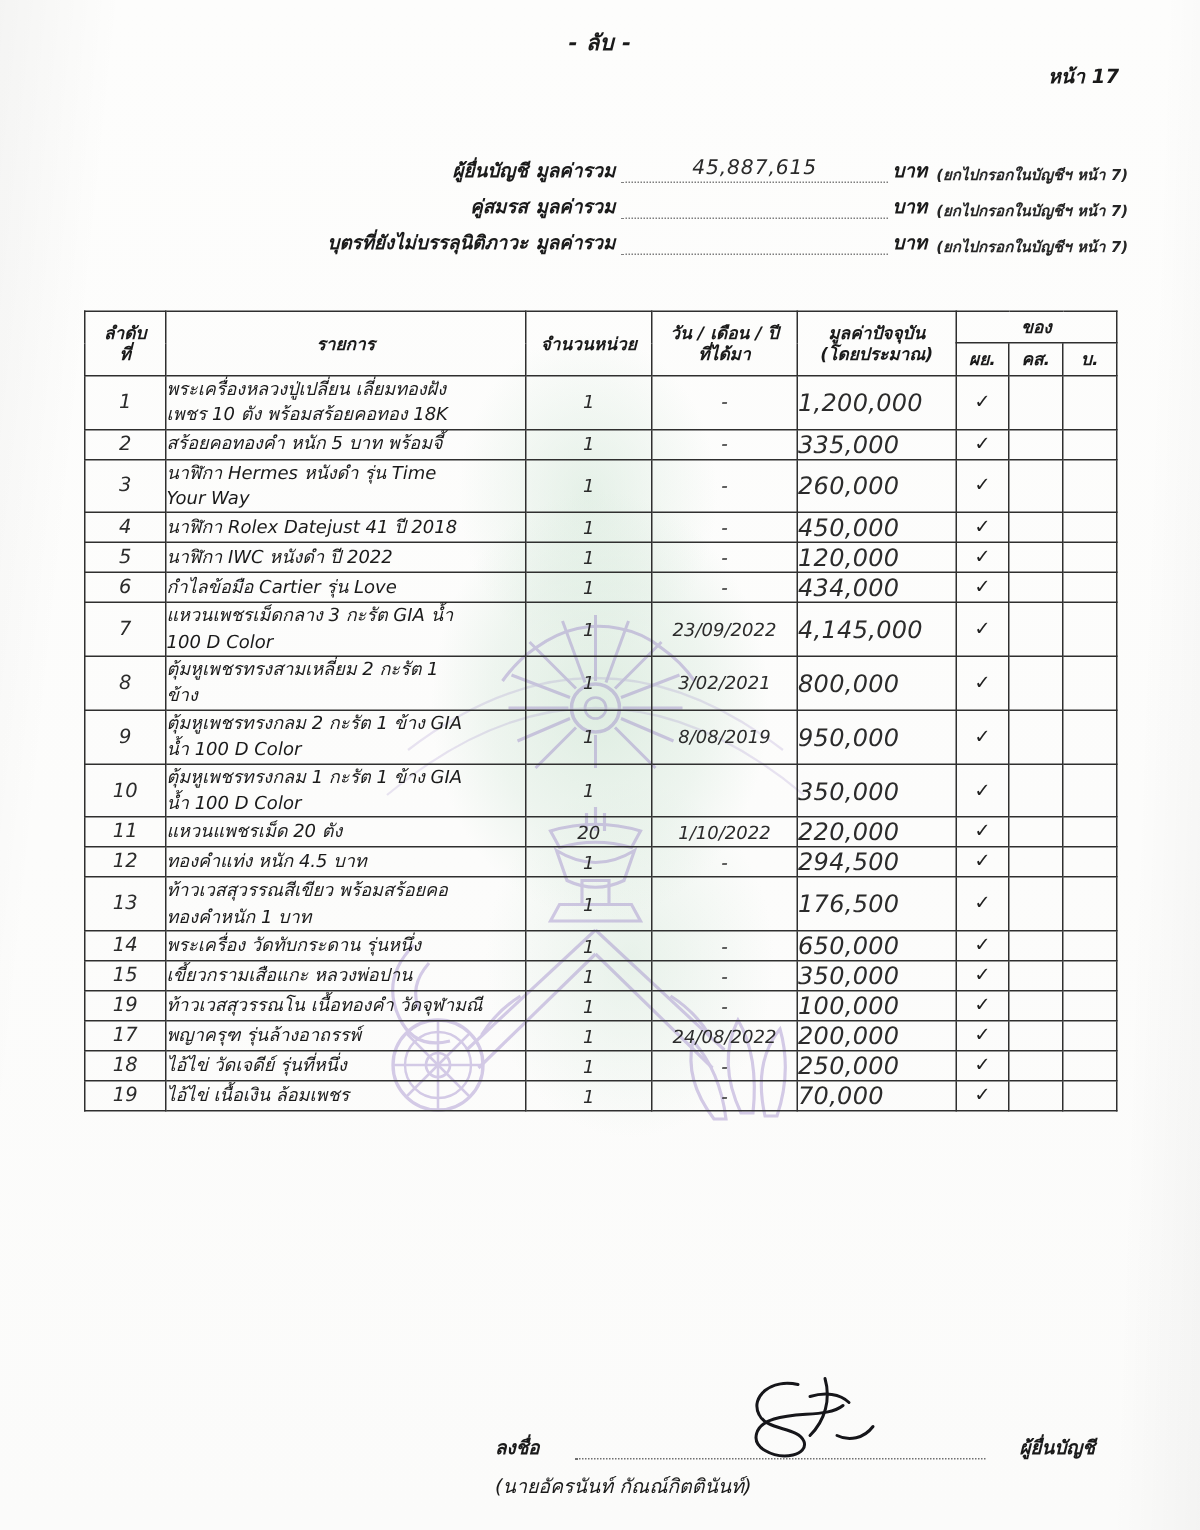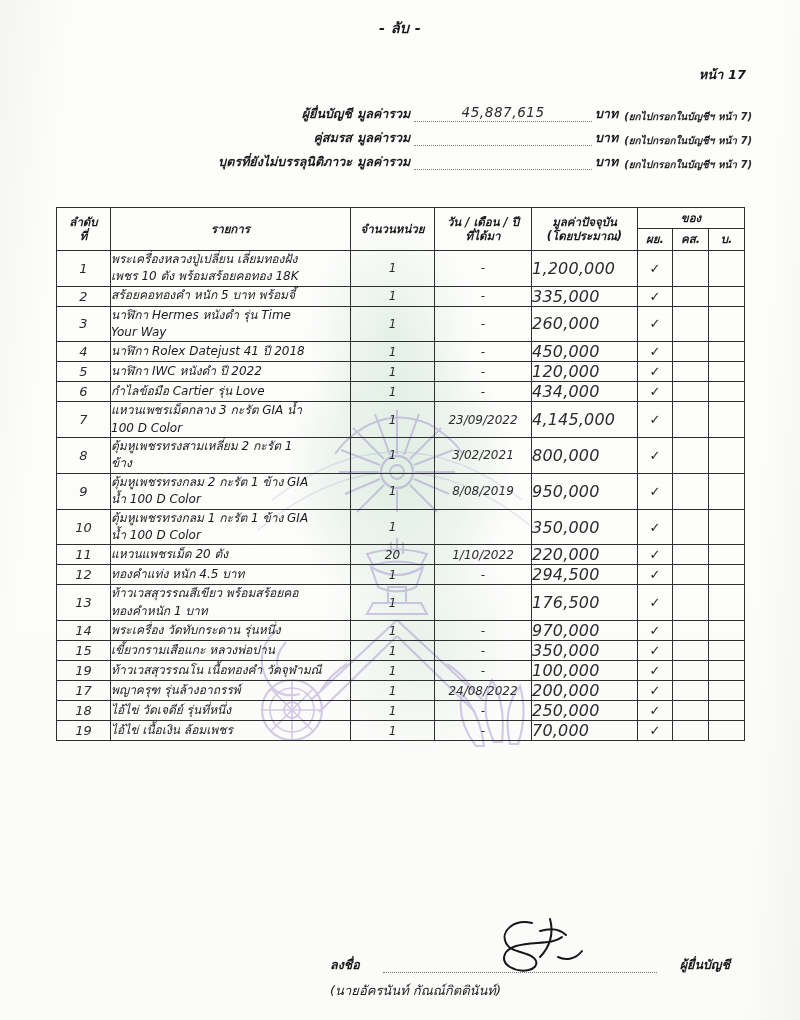--- a/index.html
+++ b/index.html
@@ -59,21 +59,21 @@
   .ln { position: absolute; white-space: nowrap; }
 
   .classif {
     left: 0; right: 0; top: 16px;
     text-align: center;
     font-size: 14.5px;
     font-weight: 700;
     letter-spacing: .3px;
   }
   .pageno {
-    right: 54px; top: 64px;
+    right: 54px; top: 40px;
     font-size: 13px;
     font-weight: 600;
   }
   .doctitle {
     left: 0; right: 0; top: 66px;
     text-align: center;
     font-size: 14.5px;
     font-weight: 700;
   }
 
@@ -542,21 +542,21 @@
           <td class="c-blank"></td>
           <td class="c-blank"></td>
         </tr>
         <tr>
           <td class="c-no">14</td>
           <td class="c-item">
             <span class="item-l1">พระเครื่อง วัดทับกระดาน รุ่นหนึ่ง</span>
           </td>
           <td class="c-qty">1</td>
           <td class="c-date">-</td>
-          <td class="c-val">970,000</td>
+          <td class="c-val">650,000</td>
           <td class="c-chk">✓</td>
           <td class="c-blank"></td>
           <td class="c-blank"></td>
         </tr>
         <tr>
           <td class="c-no">15</td>
           <td class="c-item">
             <span class="item-l1">เขี้ยวกรามเสือแกะ หลวงพ่อปาน</span>
           </td>
           <td class="c-qty">1</td>

